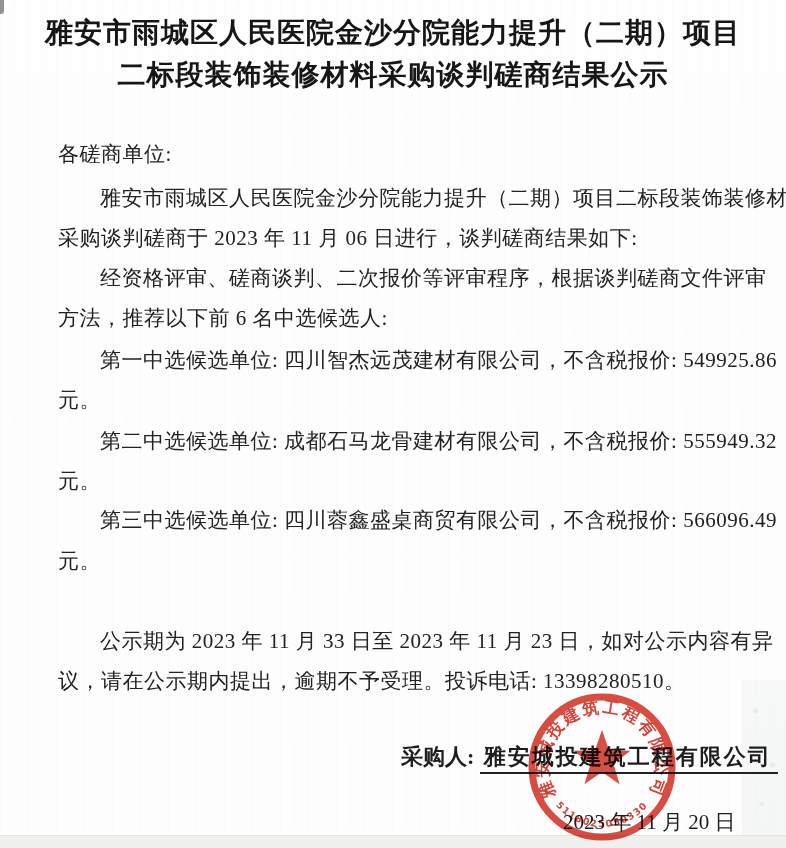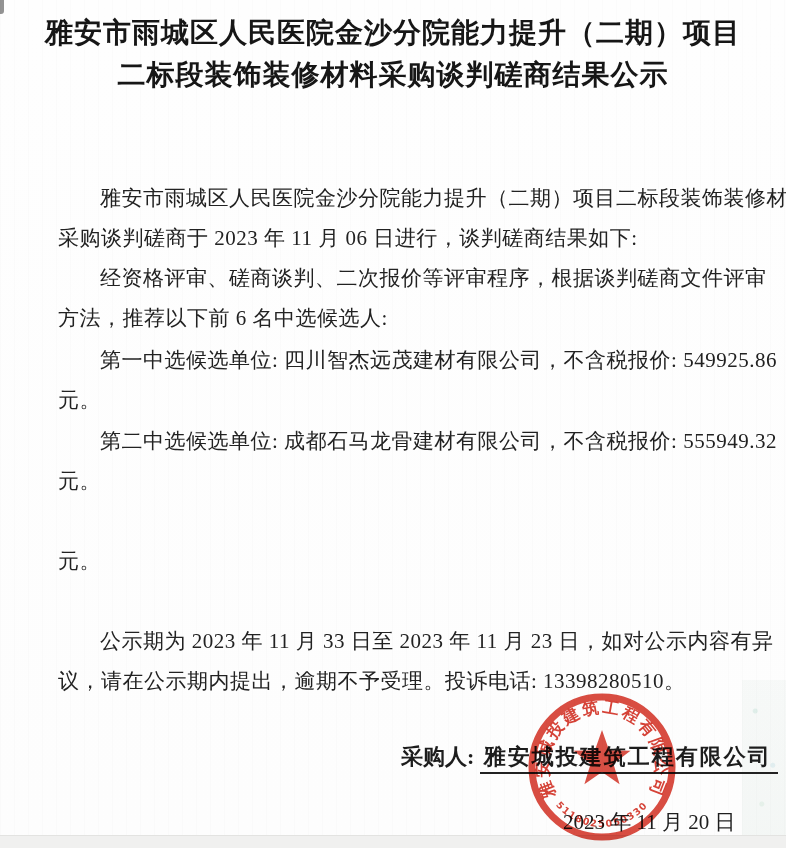--- a/index.html
+++ b/index.html
@@ -87,33 +87,35 @@
 </head>
 <body>
 
 <div class="page">
 
   <div class="corner-artifact"></div>
 
   <div class="title l1">雅安市雨城区人民医院金沙分院能力提升（二期）项目</div>
   <div class="title l2">二标段装饰装修材料采购谈判磋商结果公示</div>
 
+  <div class="bodyline m0" style="top:140px">各磋商单位:</div>
 
   <div class="bodyline m1" style="top:184px">雅安市雨城区人民医院金沙分院能力提升（二期）项目二标段装饰装修材料</div>
   <div class="bodyline m0" style="top:224px">采购谈判磋商于 2023 年 11 月 06 日进行，谈判磋商结果如下:</div>
 
   <div class="bodyline m1" style="top:264px">经资格评审、磋商谈判、二次报价等评审程序，根据谈判磋商文件评审</div>
   <div class="bodyline m0" style="top:304px">方法，推荐以下前 6 名中选候选人:</div>
 
   <div class="bodyline m1" style="top:346px">第一中选候选单位: 四川智杰远茂建材有限公司，不含税报价: 549925.86</div>
   <div class="bodyline m0" style="top:386px">元。</div>
 
   <div class="bodyline m1" style="top:427px">第二中选候选单位: 成都石马龙骨建材有限公司，不含税报价: 555949.32</div>
   <div class="bodyline m0" style="top:467px">元。</div>
 
+  <div class="bodyline m1" style="top:506px">第三中选候选单位: 四川蓉鑫盛桌商贸有限公司，不含税报价: 566096.49</div>
   <div class="bodyline m0" style="top:547px">元。</div>
 
   <div class="bodyline m1" style="top:627px">公示期为 2023 年 11 月 33 日至 2023 年 11 月 23 日，如对公示内容有异</div>
   <div class="bodyline m0" style="top:667px">议，请在公示期内提出，逾期不予受理。投诉电话: 13398280510。</div>
 
   <div class="sig-line">
     <span>采购人:</span>
     <span class="sig-name">雅安城投建筑工程有限公司</span>
   </div>
 

